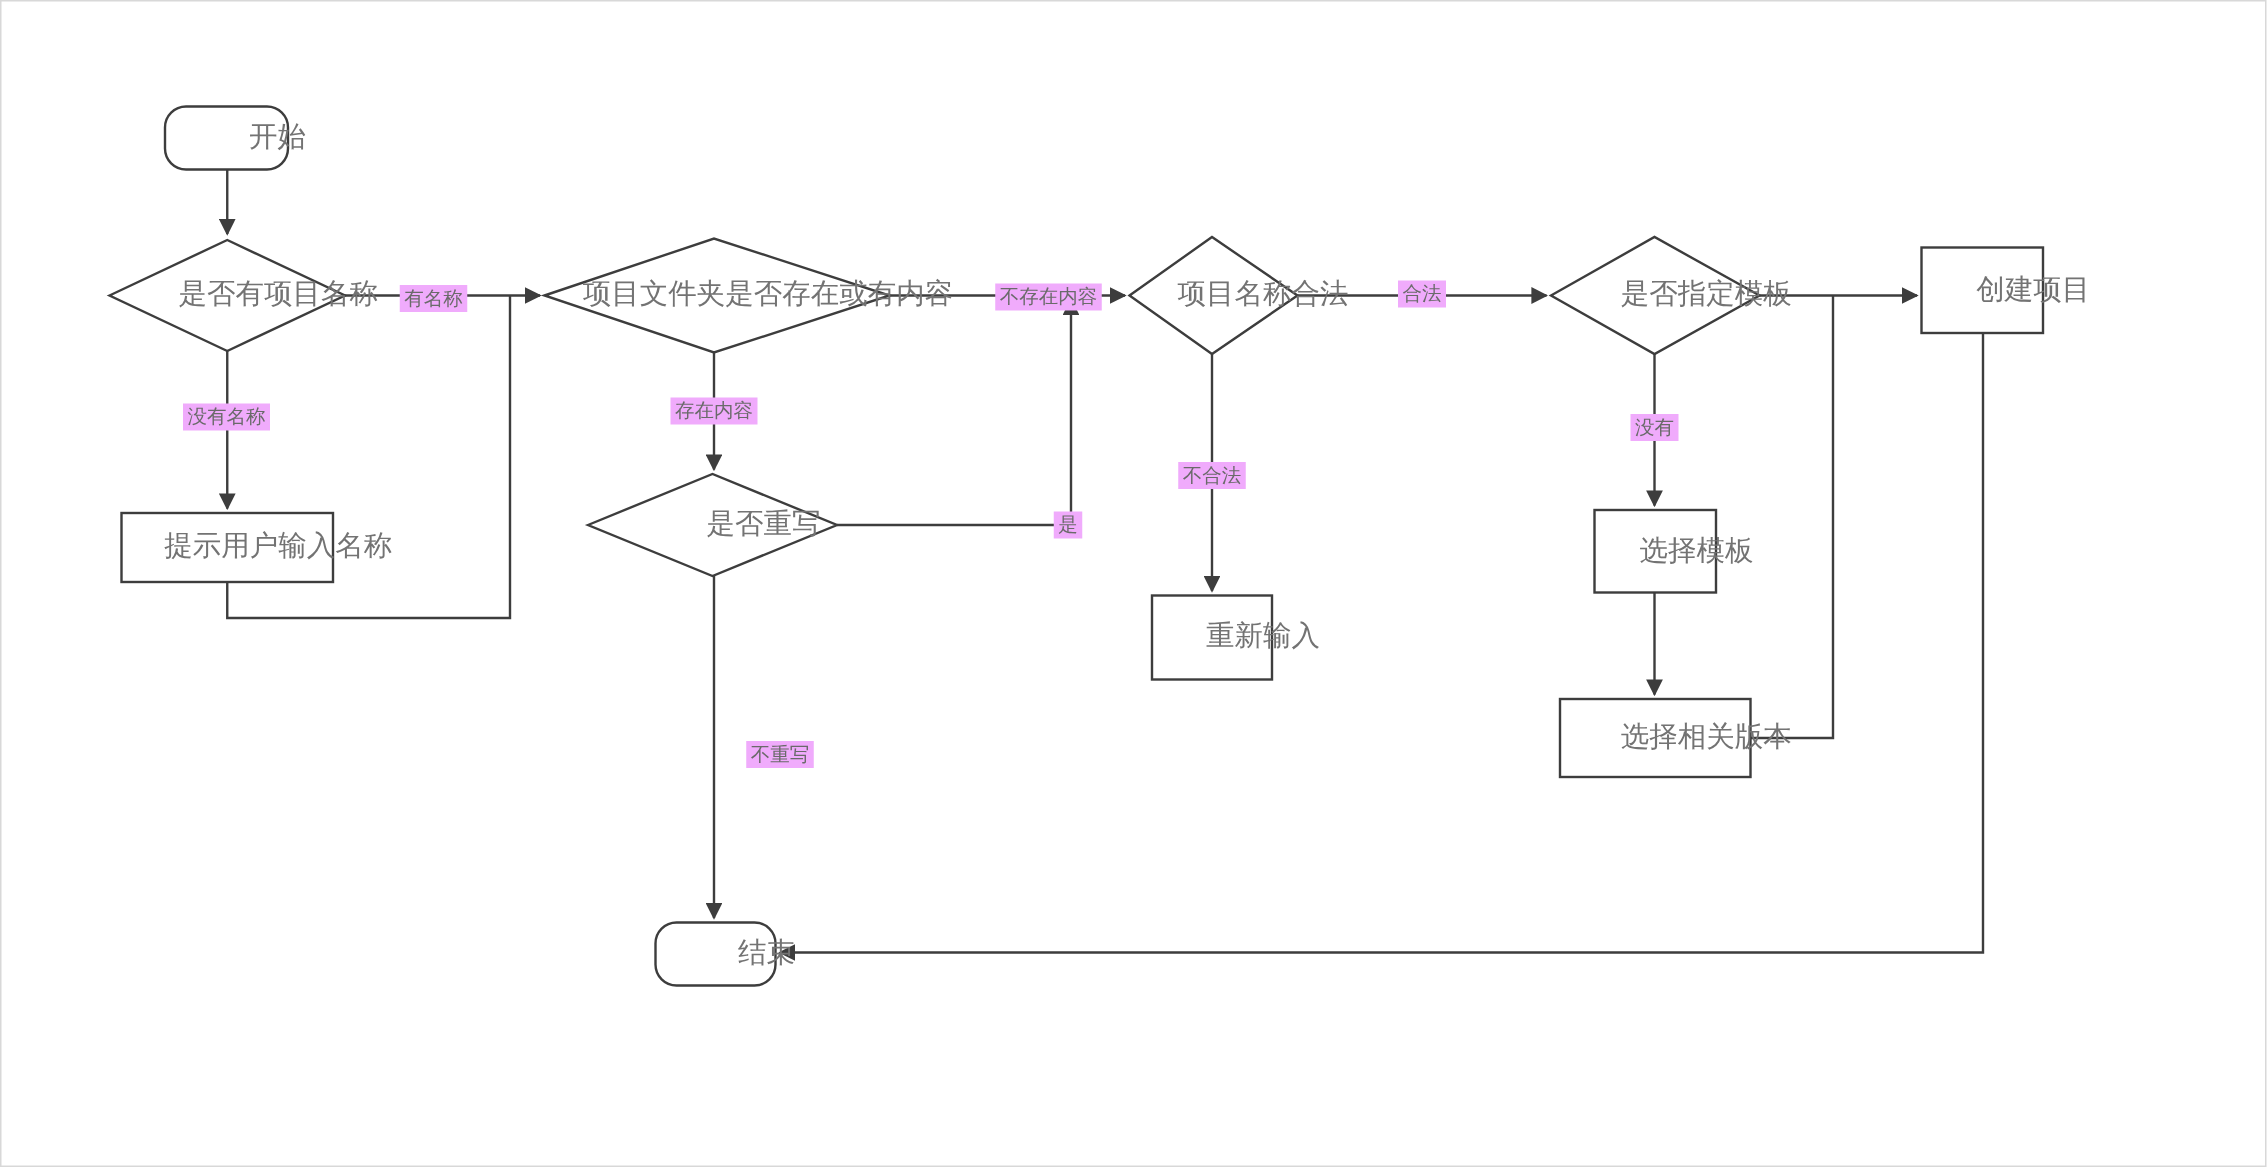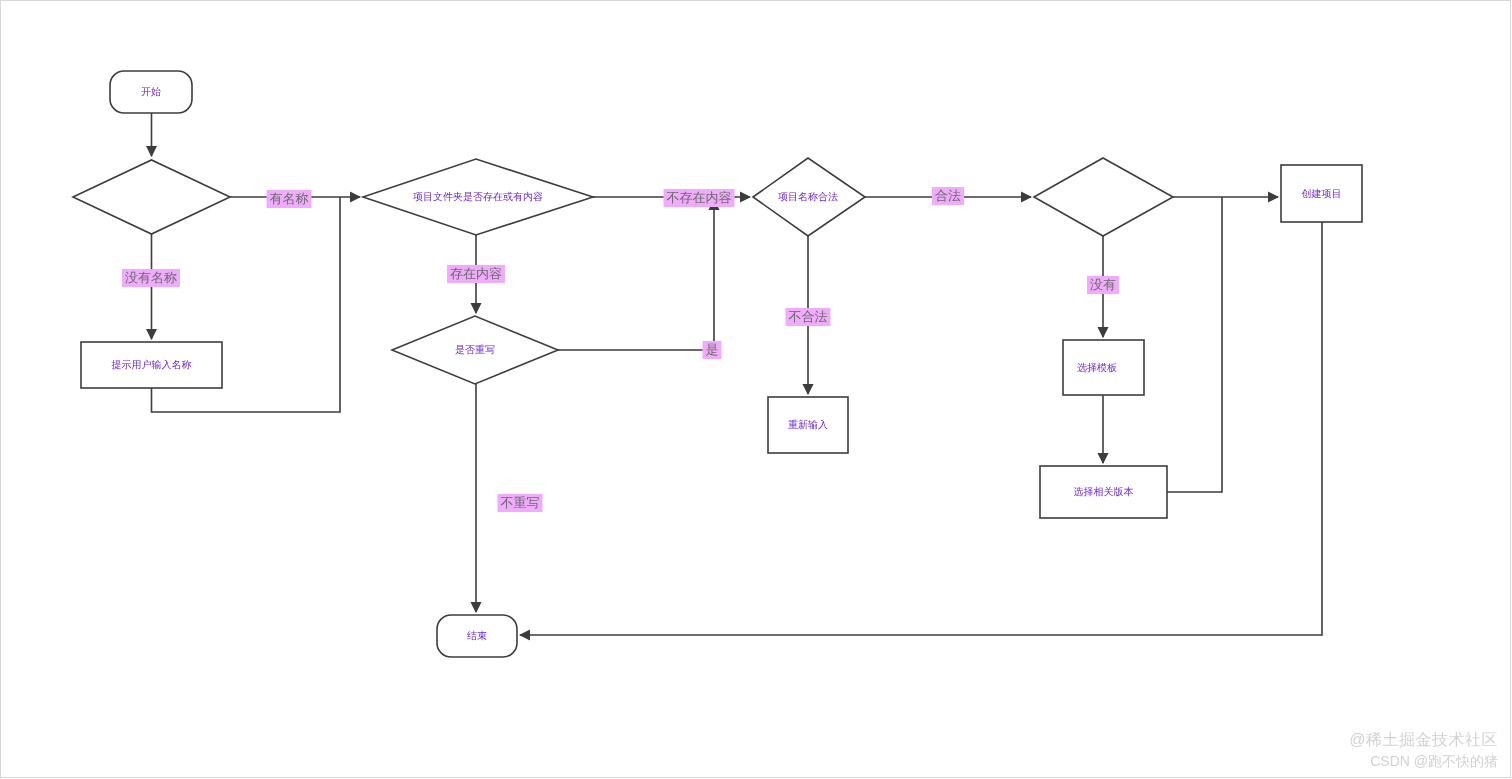--- a/index.html
+++ b/index.html
@@ -31,25 +31,26 @@
     position: absolute;
     left: 0;
     top: 0;
   }
   .node-label {
     position: absolute;
     display: flex;
     align-items: center;
     justify-content: center;
     text-align: center;
-    color: #6d28d9;
-    font-size: 10px;
+    color: #737373;
+    font-size: 19px;
     line-height: 1.15;
     white-space: nowrap;
     pointer-events: none;
+    padding-left: 34px;
   }
   .edge-label {
     position: absolute;
     color: #6a6a6a;
     font-size: 13px;
     white-space: nowrap;
     background: #f0abfc;
     padding: 0 3px;
     pointer-events: none;
     transform: translate(-50%, -50%);
@@ -160,31 +161,33 @@
       <path d="M 1167 492 L 1222 492 L 1222 197"></path>
 
       
       <path d="M 1322 222 L 1322 635 L 520 635" marker-end="url(#arrow)"></path>
 
     </g>
   </svg>
 
   <div class="node-label" style="left:110px; top:71px; width:82px; height:42px;">开始</div>
 
+  <div class="node-label" style="left:73px; top:180px; width:157px; height:34px;">是否有项目名称</div>
 
   <div class="node-label" style="left:363px; top:180px; width:230px; height:34px;">项目文件夹是否存在或有内容</div>
 
   <div class="node-label" style="left:81px; top:342px; width:141px; height:46px;">提示用户输入名称</div>
 
   <div class="node-label" style="left:736px; top:180px; width:144px; height:34px;">项目名称合法</div>
 
   <div class="node-label" style="left:392px; top:333px; width:166px; height:34px;">是否重写</div>
 
   <div class="node-label" style="left:768px; top:397px; width:80px; height:56px;">重新输入</div>
 
+  <div class="node-label" style="left:1025px; top:180px; width:157px; height:34px;">是否指定模板</div>
 
   <div class="node-label" style="left:1063px; top:340px; width:68px; height:55px;">选择模板</div>
 
   <div class="node-label" style="left:1040px; top:466px; width:127px; height:52px;border-radius:19px;">选择相关版本</div>
 
   <div class="node-label" style="left:1281px; top:165px; width:81px; height:57px;">创建项目</div>
 
   <div class="node-label" style="left:437px; top:615px; width:80px; height:42px;">结束</div>
 
   <div class="edge-label" style="left:289px; top:199px;">有名称</div>
@@ -198,18 +201,14 @@
   <div class="edge-label" style="left:712px; top:350px;">是</div>
 
   <div class="edge-label" style="left:476px; top:503px;margin-left:44px;">不重写</div>
 
   <div class="edge-label" style="left:948px; top:196px;">合法</div>
 
   <div class="edge-label" style="left:808px; top:317px;">不合法</div>
 
   <div class="edge-label" style="left:1103px; top:285px;">没有</div>
 
-  <div id="watermark">
-    <span class="wm-line1">@稀土掘金技术社区</span>
-    <span class="wm-line2">CSDN @跑不快的猪</span>
-  </div>
 
 </div>
 
 </body></html>

